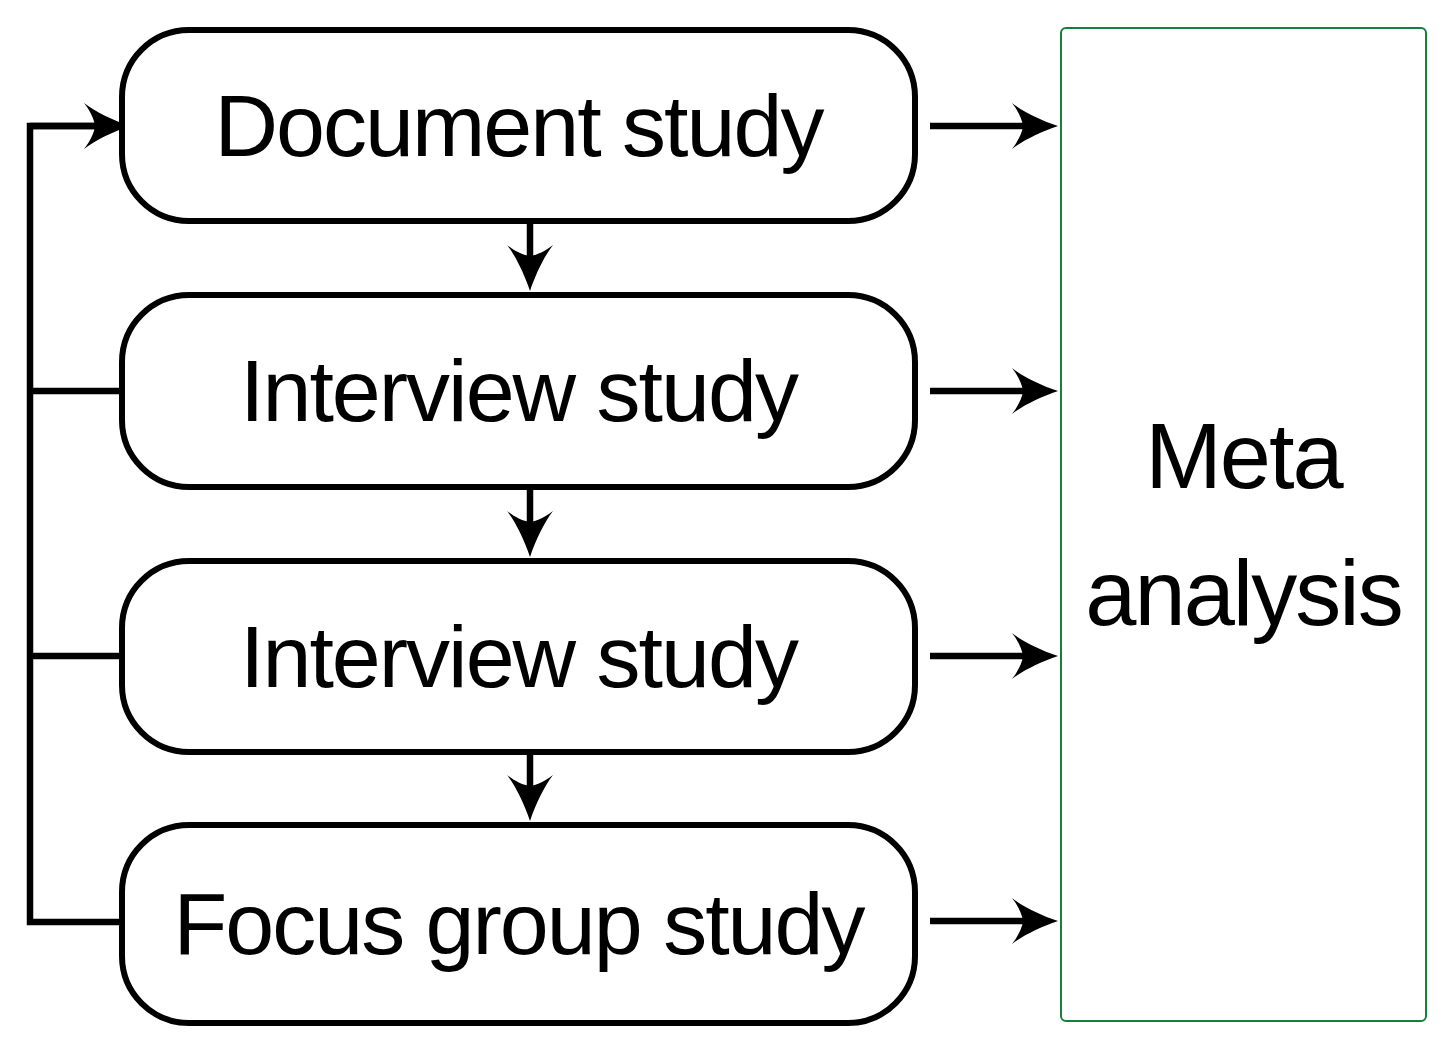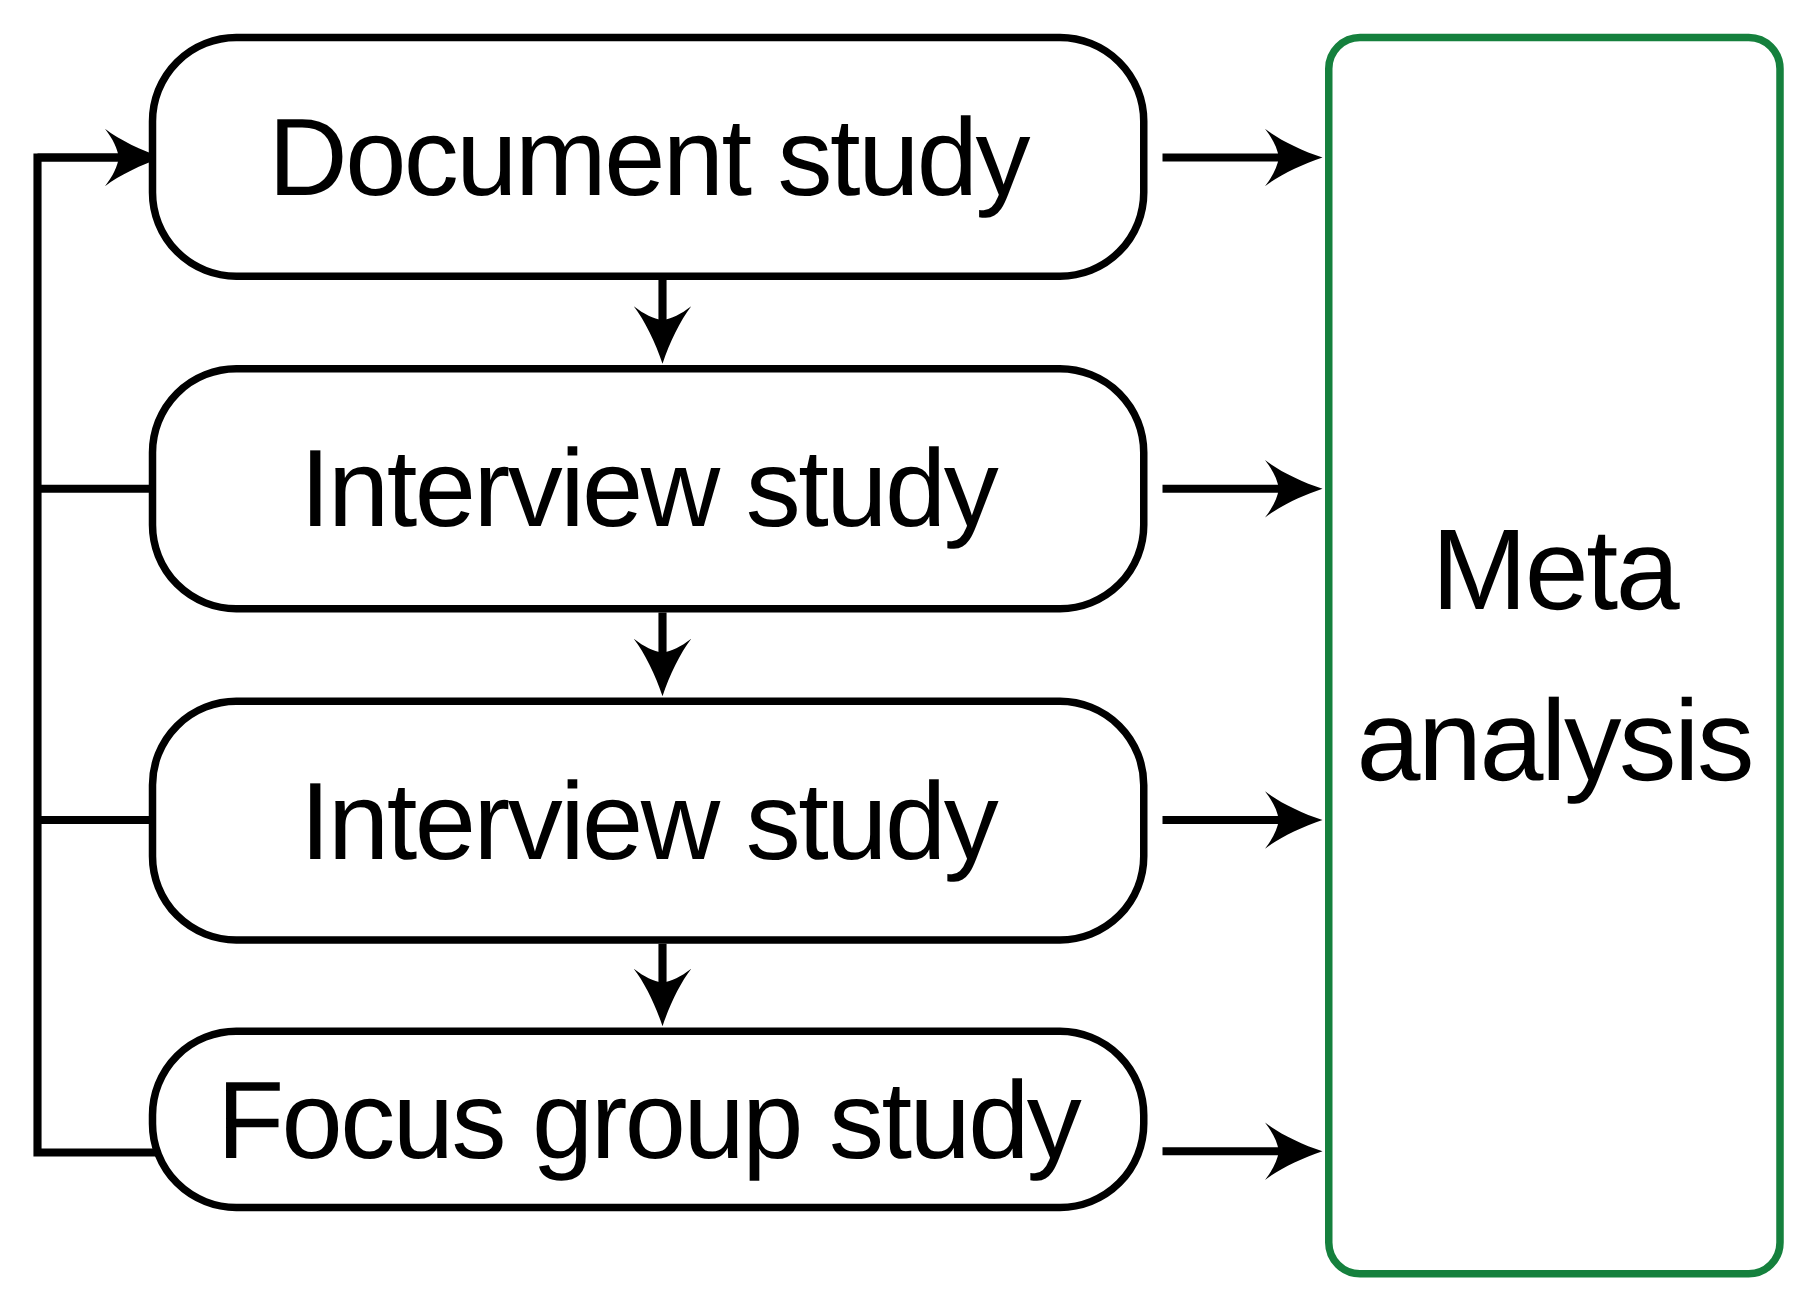--- a/index.html
+++ b/index.html
@@ -31,31 +31,31 @@
   }
   .node .label {
     font-size: 88px;
     letter-spacing: -2px;
     color: #000000;
     white-space: nowrap;
   }
   .node-1 { top: 27px; }
   .node-2 { top: 292px; height: 198px; }
   .node-3 { top: 558px; }
-  .node-4 { top: 822px; height: 147px; }
+  .node-4 { top: 822px; height: 204px; }
   .meta-node {
     position: absolute;
     left: 1060px;
     top: 27px;
     width: 367px;
     height: 995px;
     box-sizing: border-box;
     background: #ffffff;
-    border: 6px solid #15803d;
-    border-radius: 28px;
+    border: 2px solid #15803d;
+    border-radius: 6px;
     display: flex;
     align-items: center;
     justify-content: center;
     text-align: center;
   }
   .meta-node .label {
     font-size: 92px;
     line-height: 1.48;
     letter-spacing: -2px;
     color: #000000;

